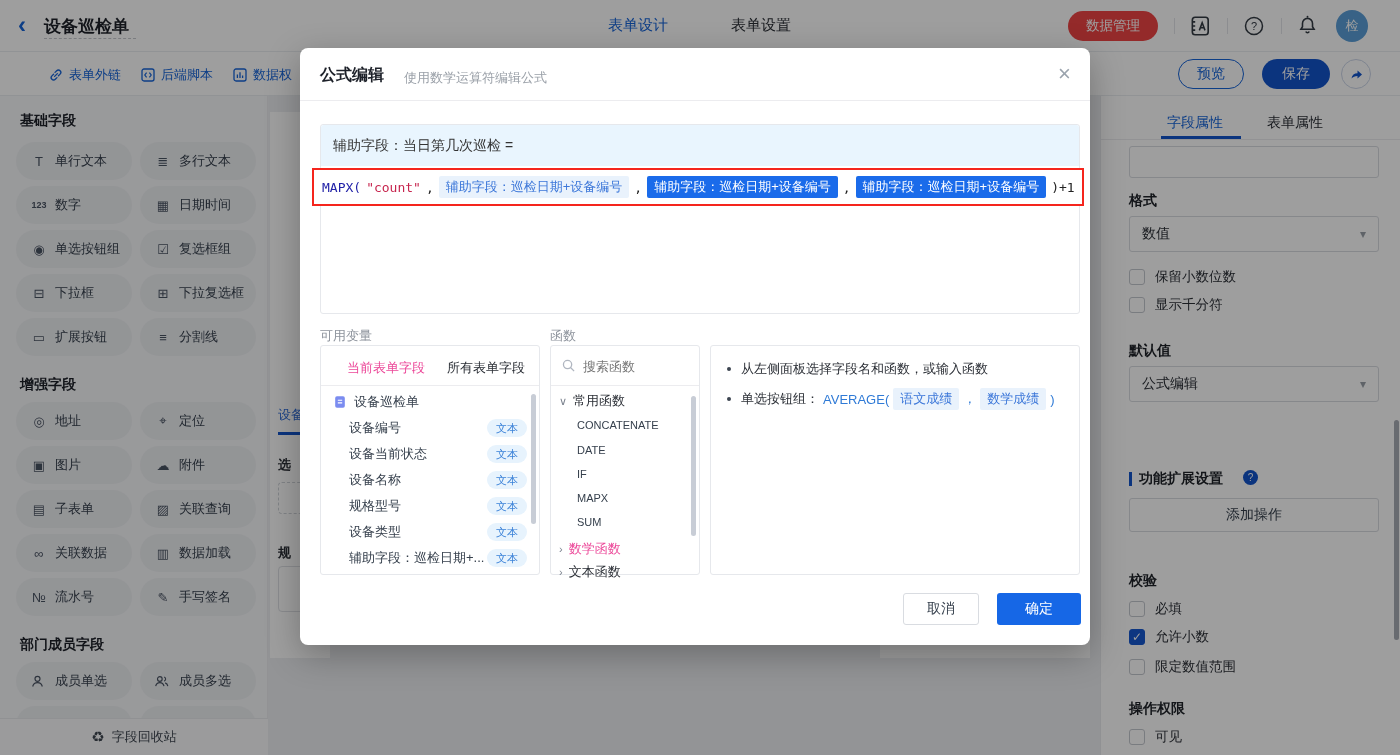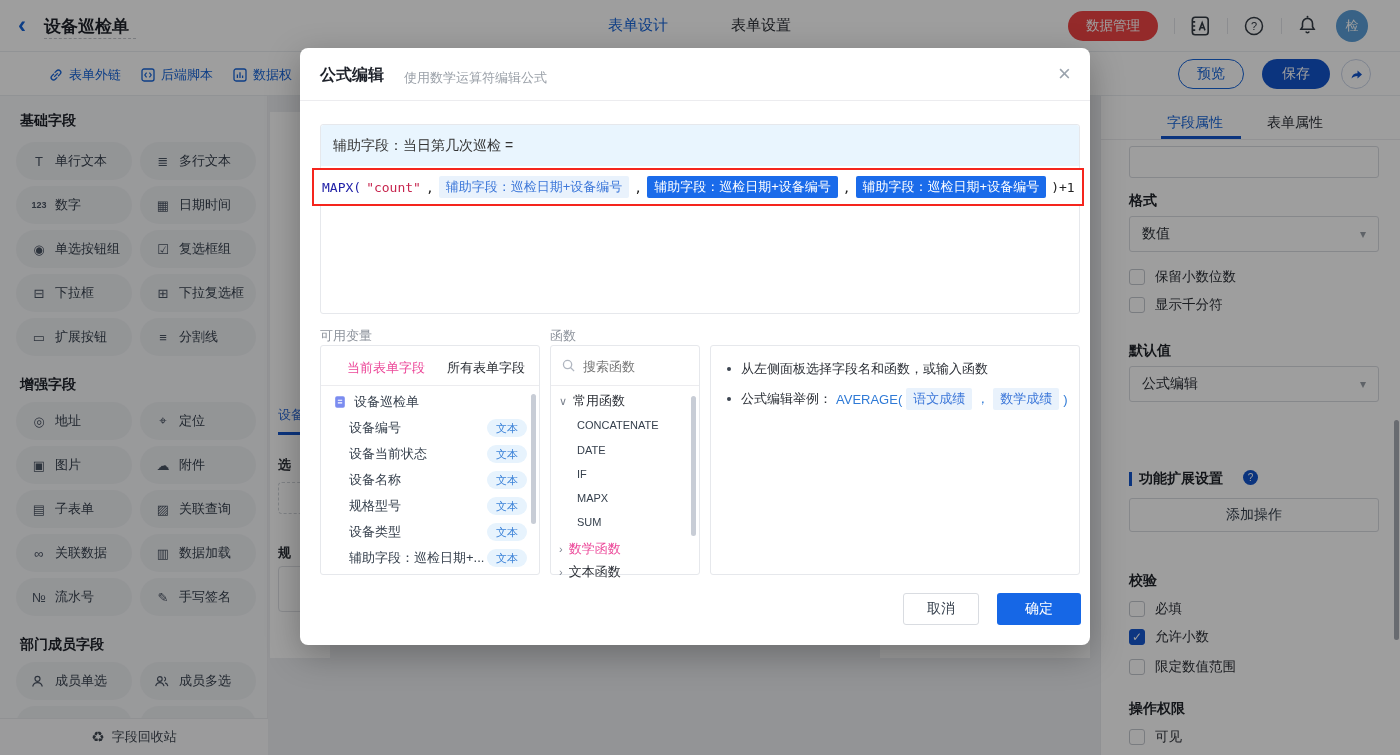--- a/index.html
+++ b/index.html
@@ -427,21 +427,21 @@
   </div>
 
   <div class="abs subpanel" style="left:410px;top:297px;width:370px;height:230px">
     <div class="abs flex" style="left:16px;top:14px;gap:10px">
       <span class="tipdot"></span>
       <span class="tiptext">从左侧面板选择字段名和函数，或输入函数</span>
     </div>
     <div class="abs flex" style="left:16px;top:42px;gap:10px">
       <span class="tipdot"></span>
       <span class="tiptext flex" style="gap:4px">
-        <span>公式编辑举例：</span>
+        <span>单选按钮组：</span>
         <span class="bluefn">AVERAGE(</span>
         <span class="chip">语文成绩</span>
         <span class="bluefn">，</span>
         <span class="chip">数学成绩</span>
         <span class="bluefn">)</span>
       </span>
     </div>
   </div>
 
   <div class="abs btn ghost" style="left:603px;top:545px;width:76px;height:32px">取消</div>

